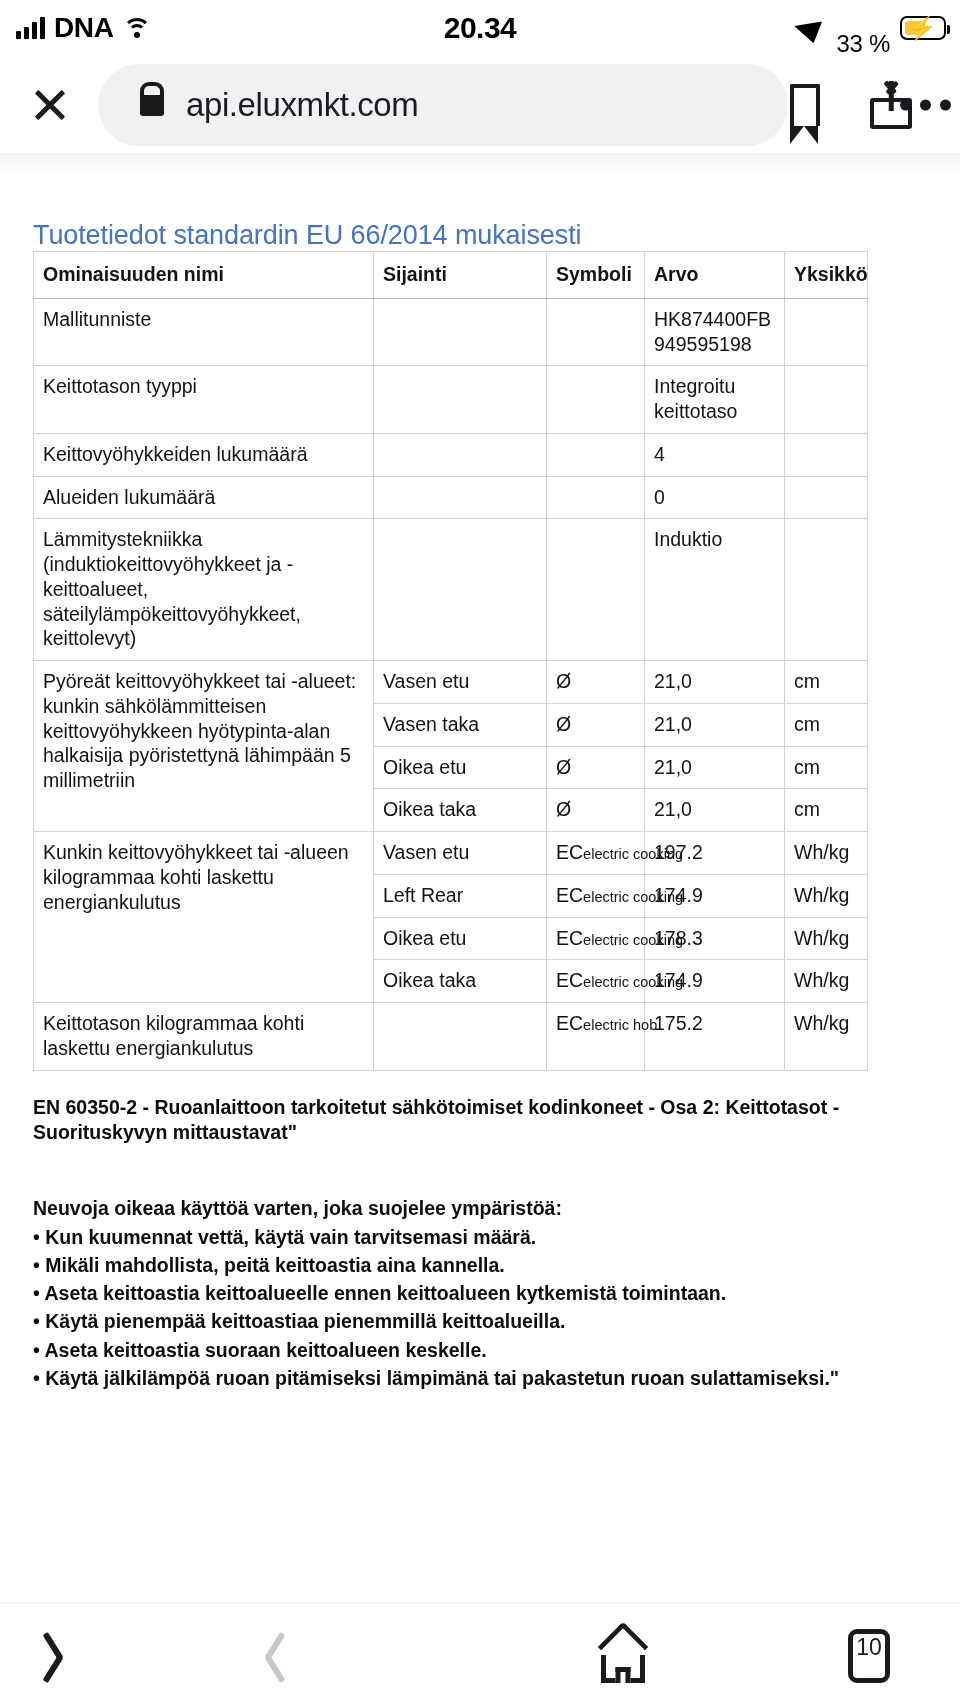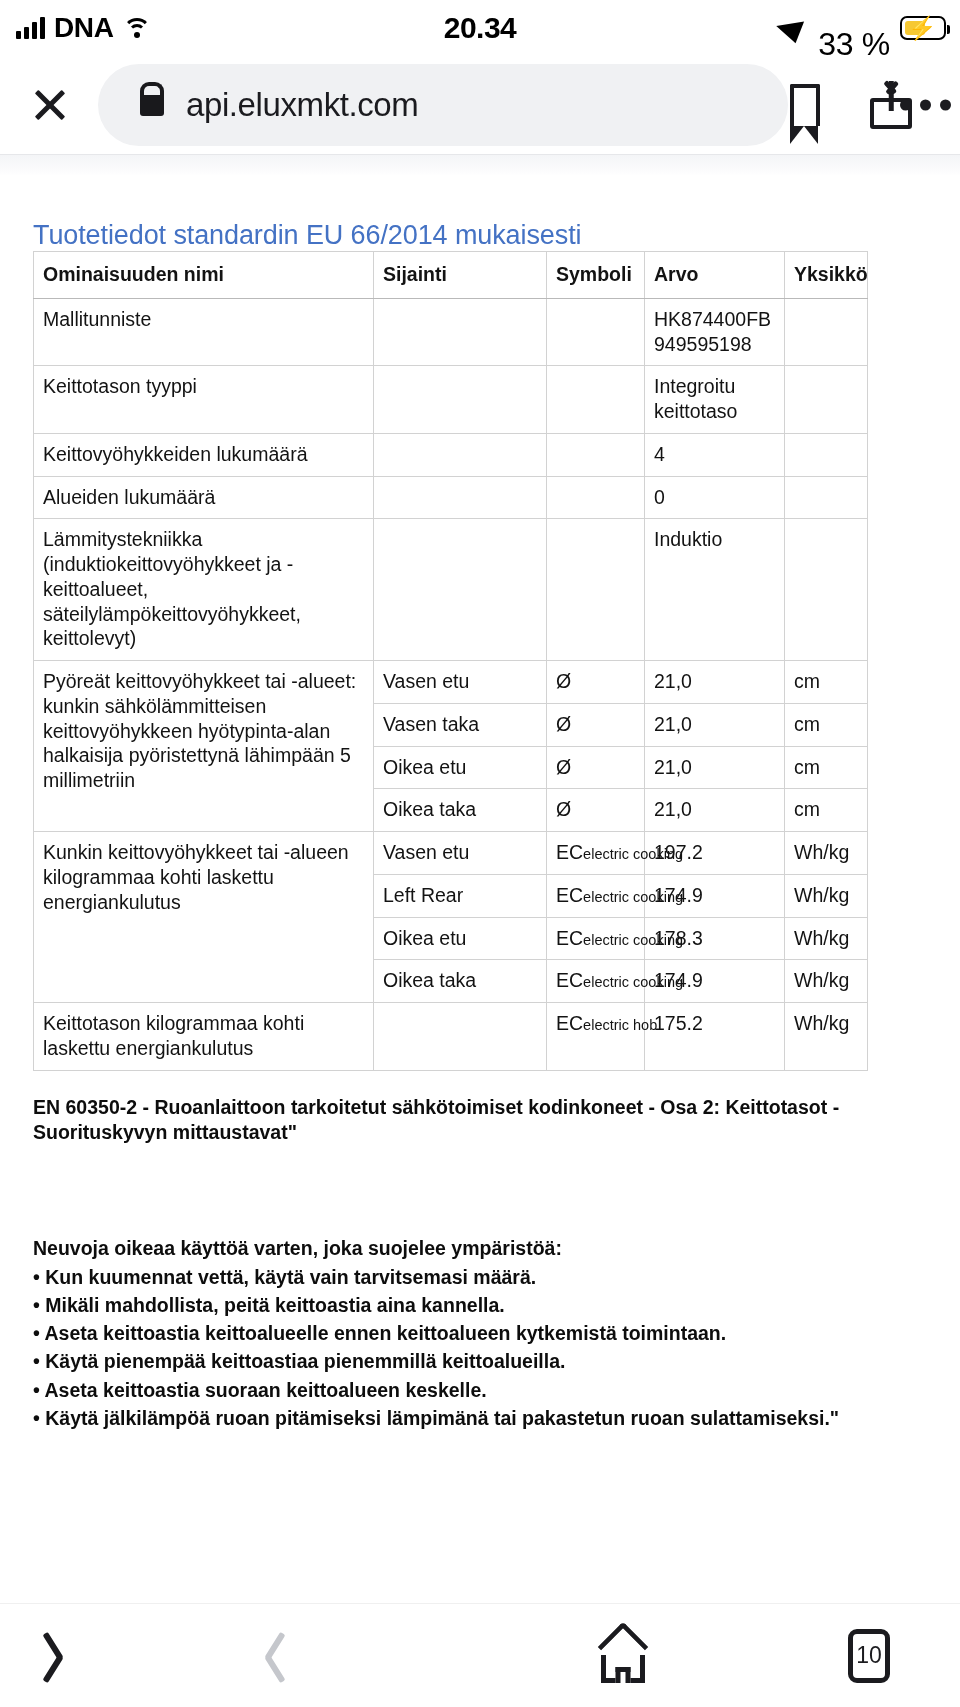--- a/index.html
+++ b/index.html
@@ -73,21 +73,21 @@
     right: 14px; top: 0; height: 56px;
     display: flex; align-items: center; gap: 10px;
   }
   .loc-arrow {
     width: 0; height: 0;
     border-left: 13px solid transparent;
     border-right: 13px solid transparent;
     border-bottom: 22px solid #000;
     transform: rotate(42deg) skewX(-12deg);
   }
-  .batt-pct { font-size: 32px; font-weight: 500; color: #000; letter-spacing: -0.3px; margin-top: 32px; }
+  .batt-pct { font-size: 24px; font-weight: 500; color: #000; letter-spacing: -0.3px; margin-top: 32px; }
   .battery {
     position: relative; width: 46px; height: 24px;
     border: 2.5px solid #000; border-radius: 7px;
     display: flex; align-items: center;
   }
   .battery::after {
     content: ""; position: absolute; right: -6px; top: 7px;
     width: 3.5px; height: 9px; background: #000; border-radius: 0 2px 2px 0;
   }
   .batt-fill {
@@ -256,21 +256,21 @@
     margin-top: 24px;
     width: 834px;
     font-size: 19.5px;
     font-weight: 700;
     line-height: 1.33;
     color: #0d0d0d;
   }
 
   
   .advice {
-    margin-top: 88px;
+    margin-top: 48px;
     width: 834px;
     font-size: 19.5px;
     font-weight: 700;
     line-height: 1.45;
     color: #0d0d0d;
   }
   .advice .bullet { white-space: nowrap; }
 
   
   .bottombar {
@@ -319,21 +319,21 @@
     width: 15px; height: 16px;
     border: 5px solid #1b1b1f; border-bottom: none;
     background: #fff;
   }
   .tabs {
     position: absolute; right: 70px; top: 50%;
     transform: translateY(-50%);
     width: 42px; height: 54px;
     border: 5px solid #1b1b1f;
     border-radius: 9px;
-    display: flex; align-items: center; justify-content: center;
+    display: flex; justify-content: center;
     font-size: 23px; font-weight: 500; color: #1b1b1f;
     cursor: pointer;
   }
 </style>
 </head>
 <body>
 
 <div id="screen">
 
   <div class="statusbar">

